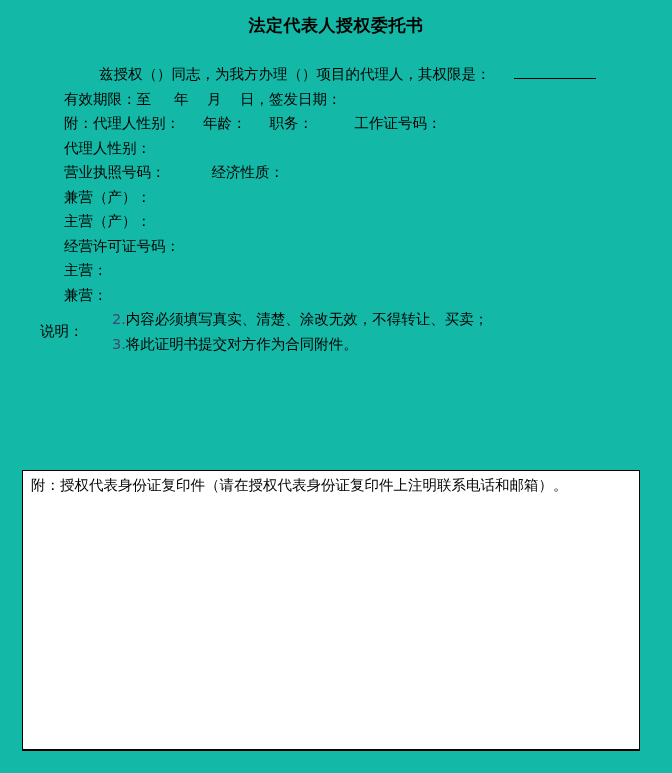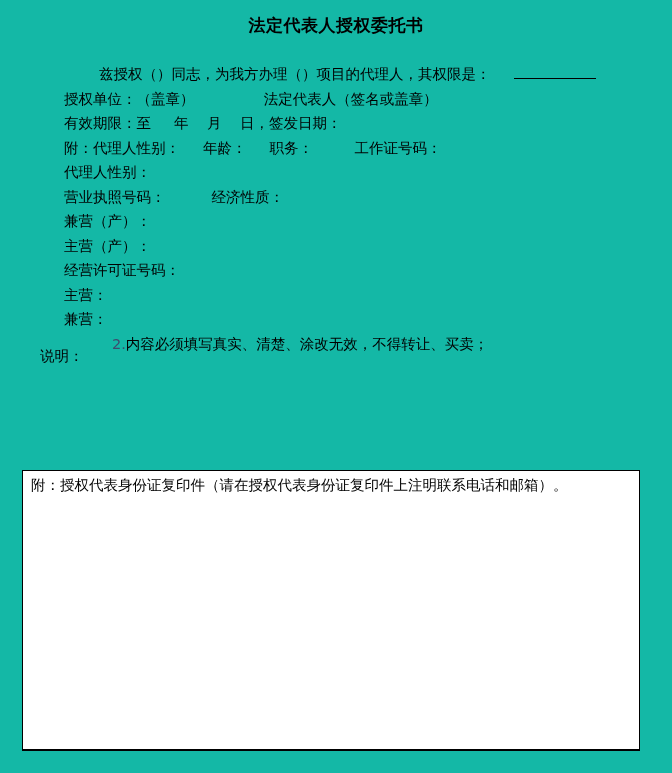--- a/index.html
+++ b/index.html
@@ -84,21 +84,20 @@
 <body>
 
 <div class="page">
 
   <div class="doc-title">法定代表人授权委托书</div>
 
   <div class="doc-content">
 
     <div class="line line-first"><span>兹授权（）同志，为我方办理（）项目的代理人，其权限是：     </span><span class="blank-underline"></span></div>
 
-    <div class="line">授权单位：（盖章）               法定代表人（签名或盖章）</div>
 
     <div class="line">有效期限：至     年    月    日，签发日期：</div>
 
     <div class="line">附：代理人性别：     年龄：     职务：         工作证号码：</div>
 
     <div class="line">代理人性别：</div>
 
     <div class="line">营业执照号码：          经济性质：</div>
 
     <div class="line">兼营（产）：</div>
@@ -110,20 +109,21 @@
     <div class="line">主营：</div>
 
     <div class="line">兼营：</div>
 
     <div class="notes">
       <span class="notes-label">说明：</span>
 
 
       <div class="line"><span class="note-num">2.</span><span>内容必须填写真实、清楚、涂改无效，不得转让、买卖；</span></div>
 
+      <div class="line"><span class="note-num">3.</span><span>将此证明书提交对方作为合同附件。</span></div>
     </div>
 
   </div>
 
   <div class="attachment-box">
     <div class="attachment-text">附：授权代表身份证复印件（请在授权代表身份证复印件上注明联系电话和邮箱）。</div>
   </div>
 
 </div>
 

